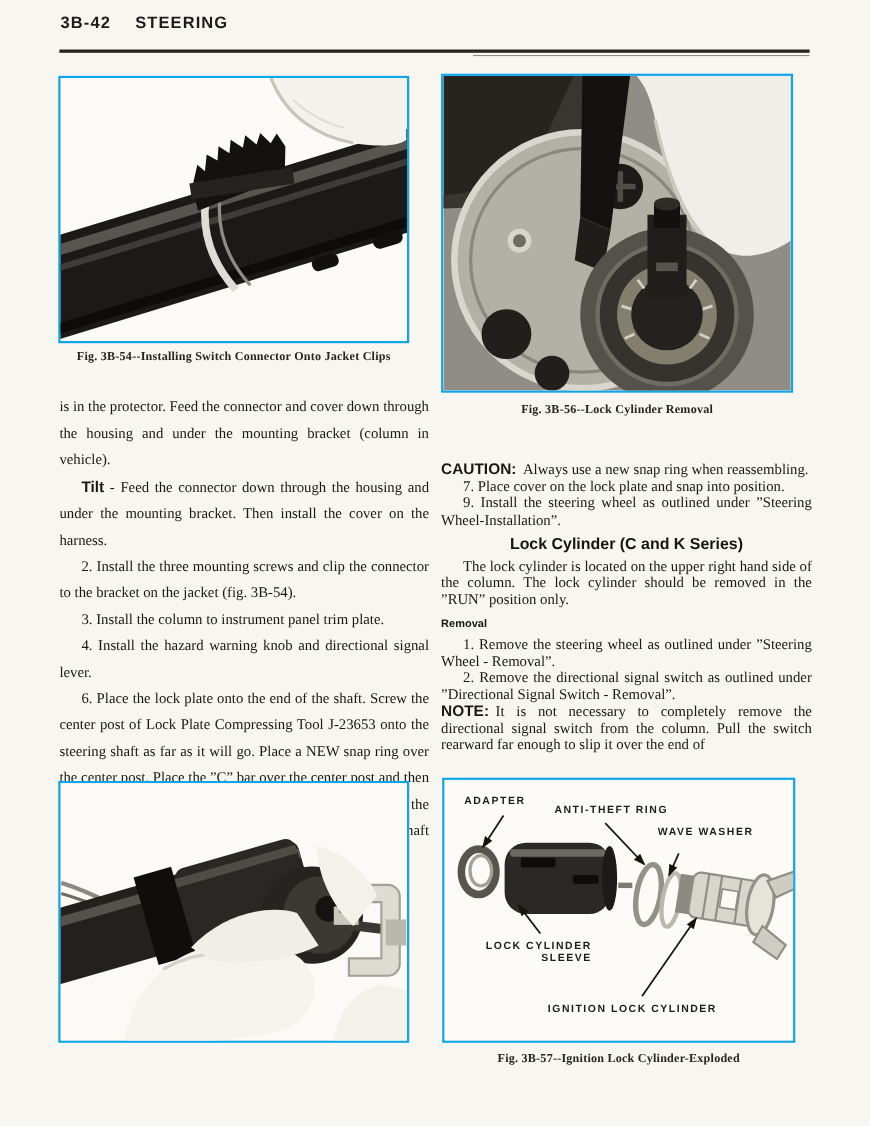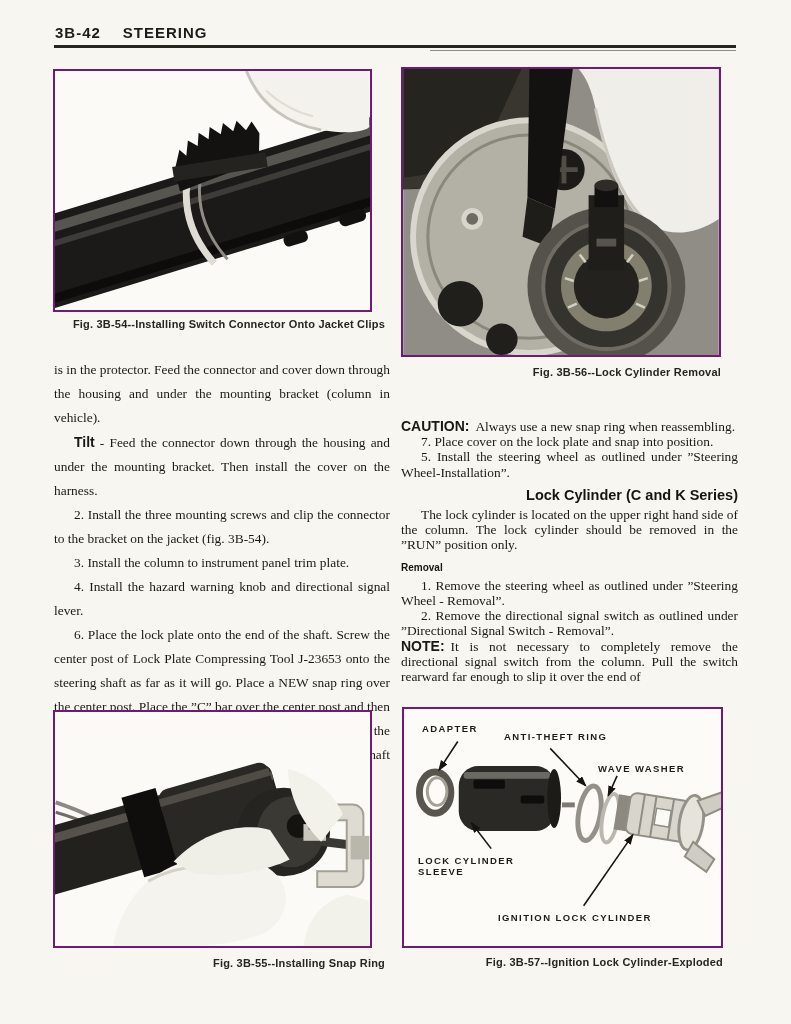--- a/index.html
+++ b/index.html
@@ -1,41 +1,41 @@
 <!DOCTYPE html>
 <html><head>
 <meta charset="utf-8">
 <style>
   html,body{margin:0;padding:0;}
   body{background:#d8d6d0;font-family:"Liberation Serif",serif;}
   .page{position:relative;width:791px;height:1024px;background:#f7f6f1;margin:0 auto;overflow:hidden;color:#1b1a18;}
 
   
-  .hdr{position:absolute;left:55px;top:24px;font-family:"Liberation Sans",sans-serif;font-weight:bold;font-size:15px;letter-spacing:1px;color:#1d1c1a;display:flex;gap:22px;}
+  .hdr{position:absolute;left:55px;top:12px;font-family:"Liberation Sans",sans-serif;font-weight:bold;font-size:15px;letter-spacing:1px;color:#1d1c1a;display:flex;gap:22px;}
   .hdr-rule{position:absolute;left:54px;top:45px;width:682px;height:3px;background:#26251f;}
   .hdr-rule2{position:absolute;left:430px;top:50px;width:306px;height:1px;background:#8f8d85;}
 
   
-  .figframe{position:absolute;background:#fbfaf6;border:2px solid #701a75;box-sizing:border-box;}
+  .figframe{position:absolute;background:#fbfaf6;border:2px solid #0ea5e9;box-sizing:border-box;}
   .figframe svg{display:block;width:100%;height:100%;}
-  .caption{position:absolute;font-family:Liberation Sans, sans-serif;font-size:11px;font-weight:600;letter-spacing:.2px;color:#26251f;text-align:right;}
+  .caption{position:absolute;font-family:Liberation Serif, serif;font-size:11px;font-weight:600;letter-spacing:.2px;color:#26251f;text-align:center;}
 
   
   .col{position:absolute;font-size:13.4px;line-height:24px;text-align:justify;color:#191815;}
   .col p{margin:0;}
   .indent{text-indent:20px;}
   .blockindent{margin-left:26px;}
   .boldsans{font-family:"Liberation Sans",sans-serif;font-weight:bold;font-size:14px;}
   .ital{}
-  h2.sec{font-family:"Liberation Sans",sans-serif;font-size:14.5px;font-weight:bold;margin:8px 0 4px 0;color:#161511;text-align:right;}
+  h2.sec{font-family:"Liberation Sans",sans-serif;font-size:14.5px;font-weight:bold;margin:8px 0 4px 0;color:#161511;text-align:center;}
   h3.sub{font-family:"Liberation Sans",sans-serif;font-size:10px;font-weight:bold;margin:7px 0 3px 0;color:#161511;text-align:left;}
 
   
   .dlabel{position:absolute;font-family:"Liberation Sans",sans-serif;font-size:9.5px;font-weight:600;letter-spacing:1.4px;color:#1d1c19;white-space:nowrap;}
-  .dlabel.center{white-space:normal;text-align:left;}
+  .dlabel.center{white-space:normal;text-align:right;}
 </style>
 </head>
 <body>
 
 <div class="page">
 
   <div class="hdr">
     <span>3B-42</span>
     <span>STEERING</span>
   </div>
@@ -111,21 +111,21 @@
     <p class="indent"><span class="boldsans">Tilt</span><span> - Feed the connector down through the housing and under the mounting bracket. Then install the cover on the harness.</span></p>
     <p class="indent">2. Install the three mounting screws and clip the connector to the bracket on the jacket (fig. 3B-54).</p>
     <p class="indent">3. Install the column to instrument panel trim plate.</p>
     <p class="indent">4. Install the hazard warning knob and directional signal lever.</p>
     <p class="indent">6. Place the lock plate onto the end of the shaft. Screw the center post of Lock Plate Compressing Tool J-23653 onto the steering shaft as far as it will go. Place a NEW snap ring over the center post. Place the ”C” bar over the center post and then compress the lock plate by turning the nut clockwise. Slide the new snap ring down the tapered center post and into the shaft groove (fig.3B-55). Remove Tool J-23653.</p>
   </div>
 
   <div class="col" style="left:401px;top:419px;width:337px;line-height:15.2px;">
     <p class="blockindent"><span class="boldsans" style="margin-right:6px;">CAUTION:</span><span class="ital">Always use a new snap ring when reassembling.</span></p>
     <p class="indent">7. Place cover on the lock plate and snap into position.</p>
-    <p class="indent">5. Install the steering wheel as outlined under ”Steering Wheel-Installation”.</p>
+    <p class="indent">9. Install the steering wheel as outlined under ”Steering Wheel-Installation”.</p>
     <h2 class="sec">Lock Cylinder (C and K Series)</h2>
     <p class="indent">The lock cylinder is located on the upper right hand side of the column. The lock cylinder should be removed in the ”RUN” position only.</p>
     <h3 class="sub">Removal</h3>
     <p class="indent">1. Remove the steering wheel as outlined under ”Steering Wheel - Removal”.</p>
     <p class="indent">2. Remove the directional signal switch as outlined under ”Directional Signal Switch - Removal”.</p>
     <p class="blockindent"><span class="boldsans" style="margin-right:6px;">NOTE:</span><span>It is not necessary to completely remove the directional signal switch from the column. Pull the switch rearward far enough to slip it over the end of</span></p>
   </div>
 
   <div class="figframe" style="left:53px;top:710px;width:319px;height:238px;">
     <svg viewBox="0 0 319 238">
@@ -147,21 +147,20 @@
       <rect x="257" y="109" width="12" height="11" fill="#8e8c80"></rect>
       <path d="M266,94 h36 a11,11 0 0 1 11,11 v62 a11,11 0 0 1 -11,11 h-36 v-16 h30 v-52 h-30 z" fill="#dedcd2" stroke="#a3a196" stroke-width="2"></path>
       <rect x="300" y="126" width="19" height="24" fill="#b9b7ab"></rect>
       <path d="M58,238 C68,190 96,160 140,150 C180,142 210,150 225,166 C241,184 235,210 214,224 C186,238 118,242 58,238 Z" fill="#f4f3ed"></path>
       <path d="M94,172 q32,-18 64,-13" stroke="#d4d2c8" stroke-width="3" fill="none"></path>
       <path d="M120,152 C150,120 192,112 218,120 L238,150 C210,164 170,168 140,164 Z" fill="#efeee7"></path>
       <path d="M236,58 C262,64 284,84 292,104 L270,132 C250,112 238,88 236,58 Z" fill="#f2f1ea"></path>
       <path d="M252,238 C256,210 272,192 296,186 L319,192 L319,238 Z" fill="#f2f1ea"></path>
     </svg>
   </div>
-  <div class="caption" style="left:40px;top:957px;width:345px;">Fig. 3B-55--Installing Snap Ring</div>
 
   <div class="figframe" style="left:402px;top:707px;width:321px;height:241px;">
     <svg viewBox="0 0 321 241">
       <rect width="321" height="241" fill="#fcfbf7"></rect>
       <defs>
         <marker id="ah" markerWidth="7" markerHeight="6" refX="6" refY="2.5" orient="auto">
           <polygon points="0,0 7,2.5 0,5" fill="#15140f"></polygon>
         </marker>
       </defs>
 
@@ -196,21 +195,21 @@
       <g stroke="#15140f" stroke-width="1.6">
         <line x1="54" y1="33" x2="35" y2="62" marker-end="url(#ah)"></line>
         <line x1="148" y1="40" x2="184" y2="78" marker-end="url(#ah)"></line>
         <line x1="216" y1="68" x2="207" y2="88" marker-end="url(#ah)"></line>
         <line x1="88" y1="142" x2="68" y2="116" marker-end="url(#ah)"></line>
         <line x1="182" y1="200" x2="232" y2="128" marker-end="url(#ah)"></line>
       </g>
     </svg>
     <div class="dlabel" style="left:18px;top:14px;">ADAPTER</div>
     <div class="dlabel" style="left:100px;top:22px;">ANTI-THEFT RING</div>
-    <div class="dlabel" style="left:194px;top:54px;text-align:right;">WAVE WASHER</div>
+    <div class="dlabel" style="left:194px;top:42px;text-align:right;">WAVE WASHER</div>
     <div class="dlabel center" style="left:14px;top:146px;width:120px;">
       <span>LOCK CYLINDER</span><br>
       <span>SLEEVE</span>
     </div>
     <div class="dlabel" style="left:94px;top:203px;">IGNITION LOCK CYLINDER</div>
   </div>
   <div class="caption" style="left:402px;top:956px;width:321px;">Fig. 3B-57--Ignition Lock Cylinder-Exploded</div>
 
 </div>
 

